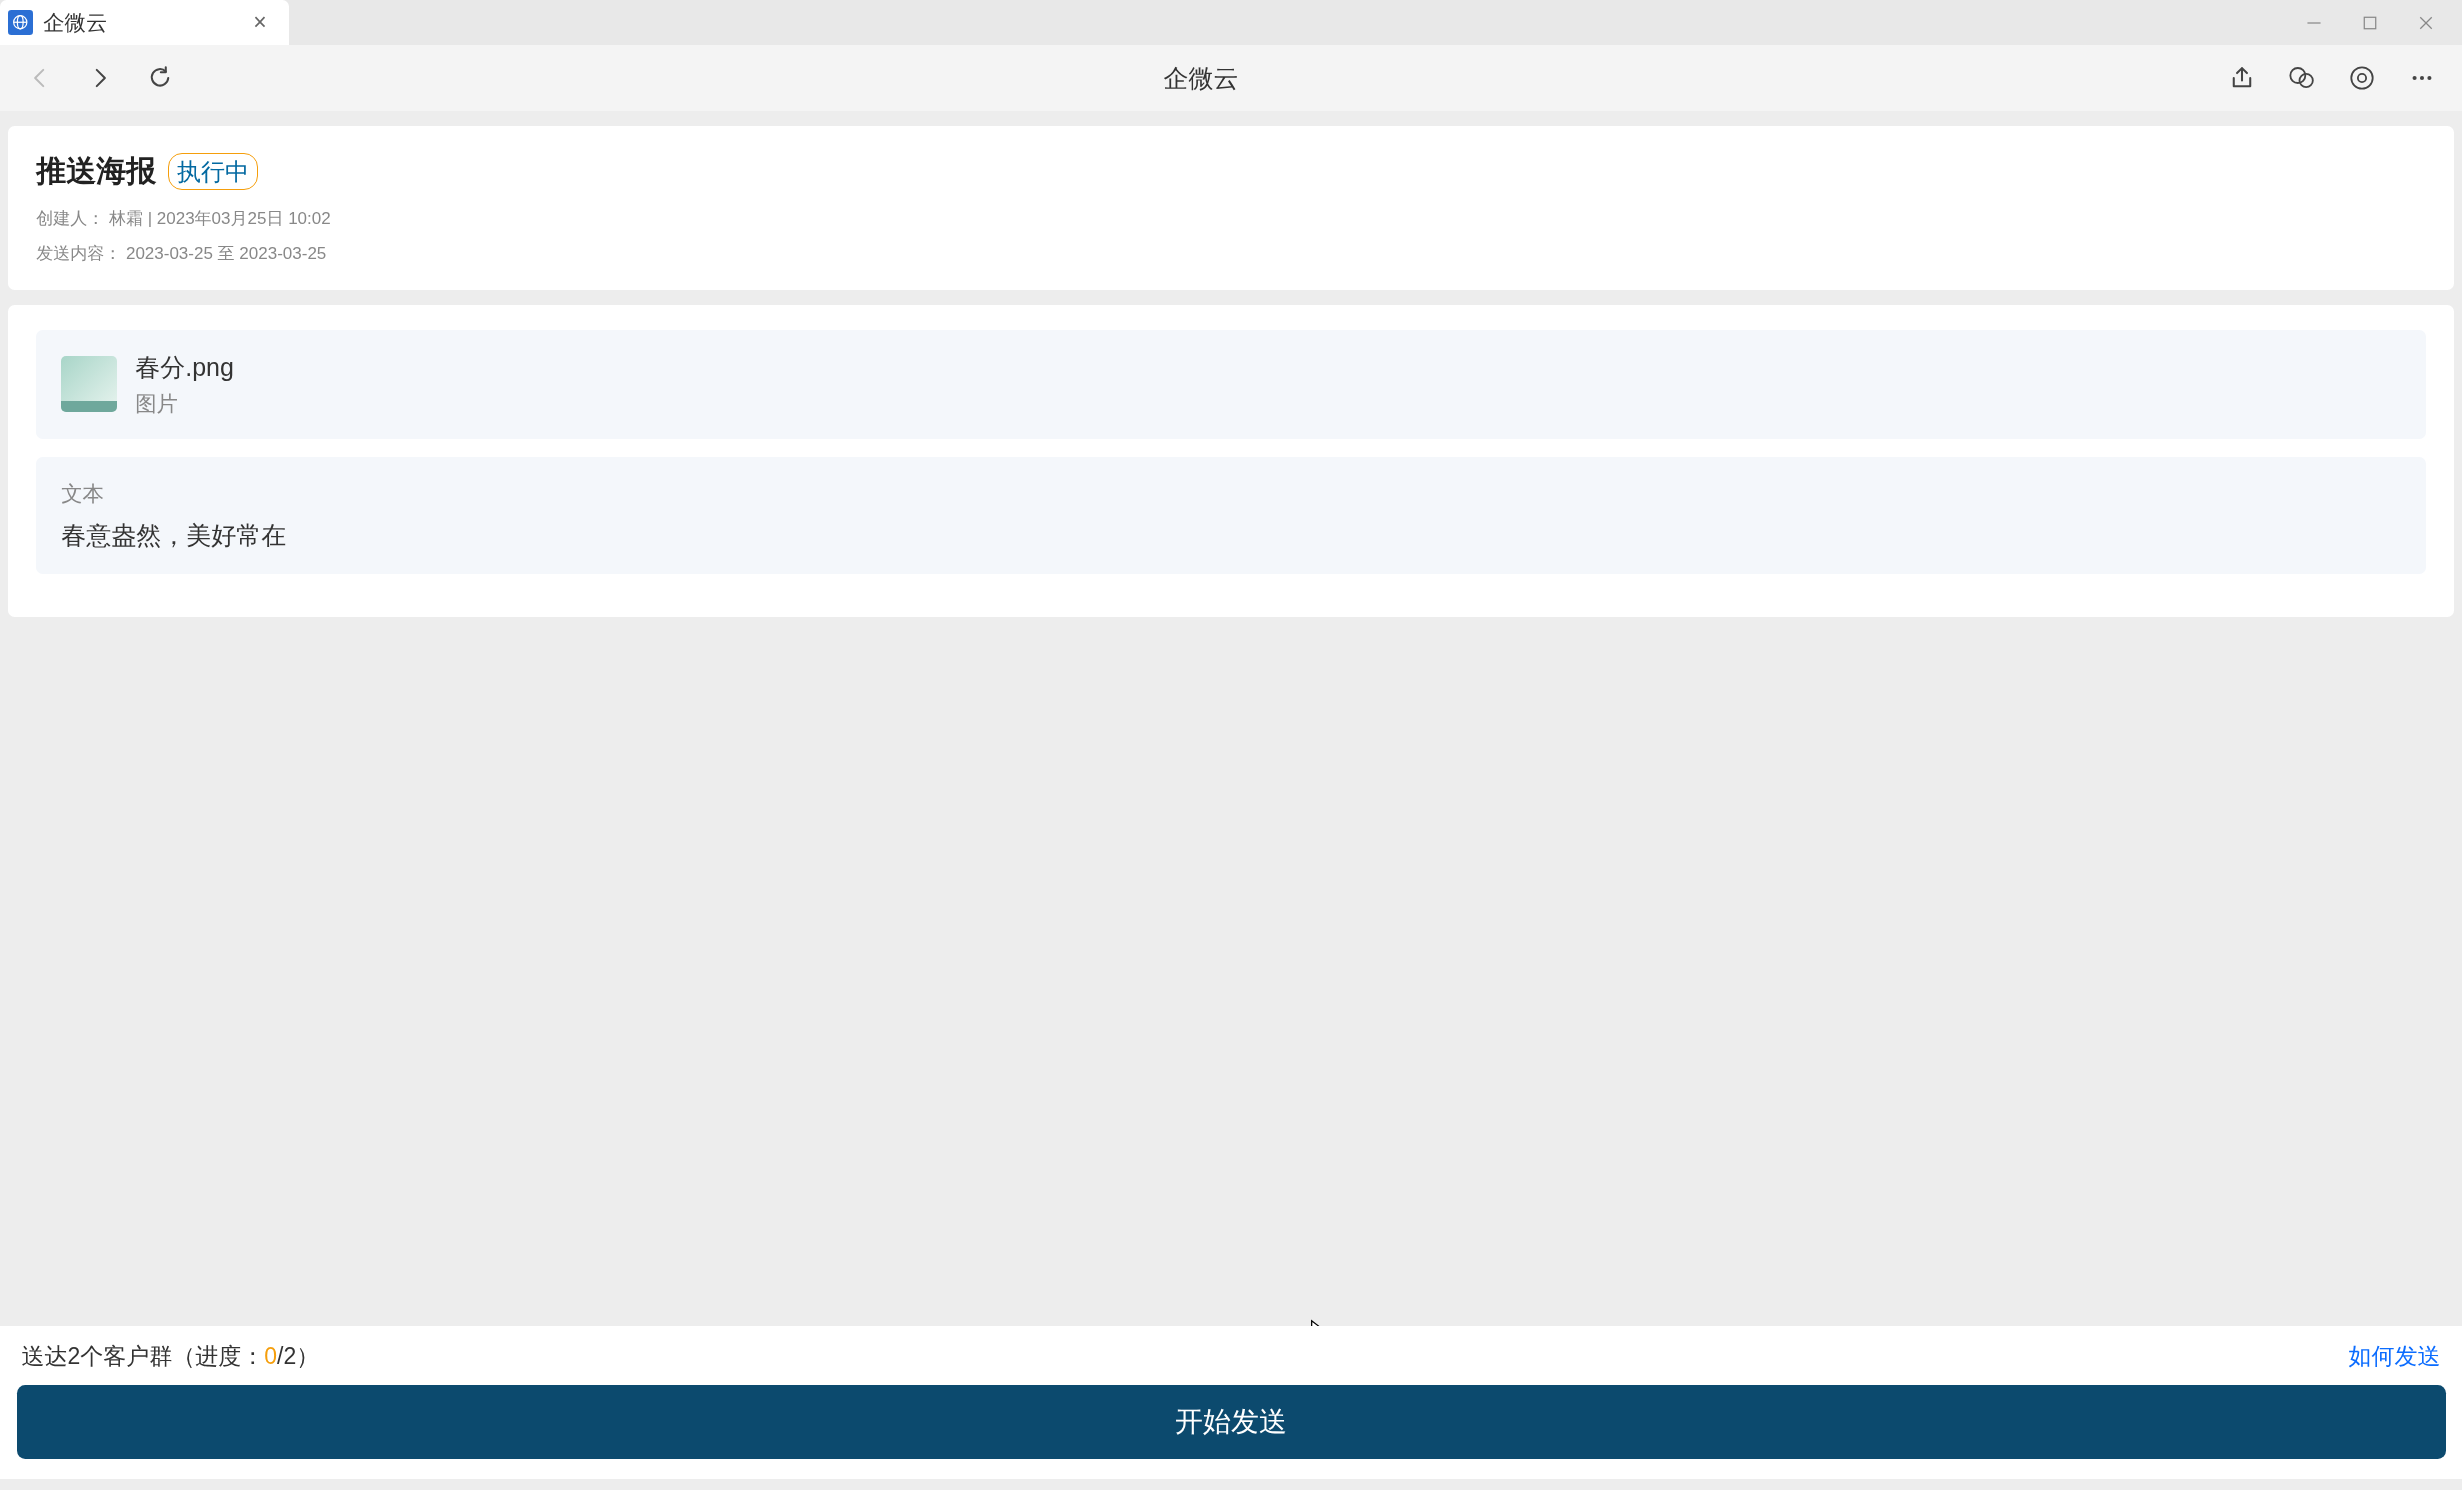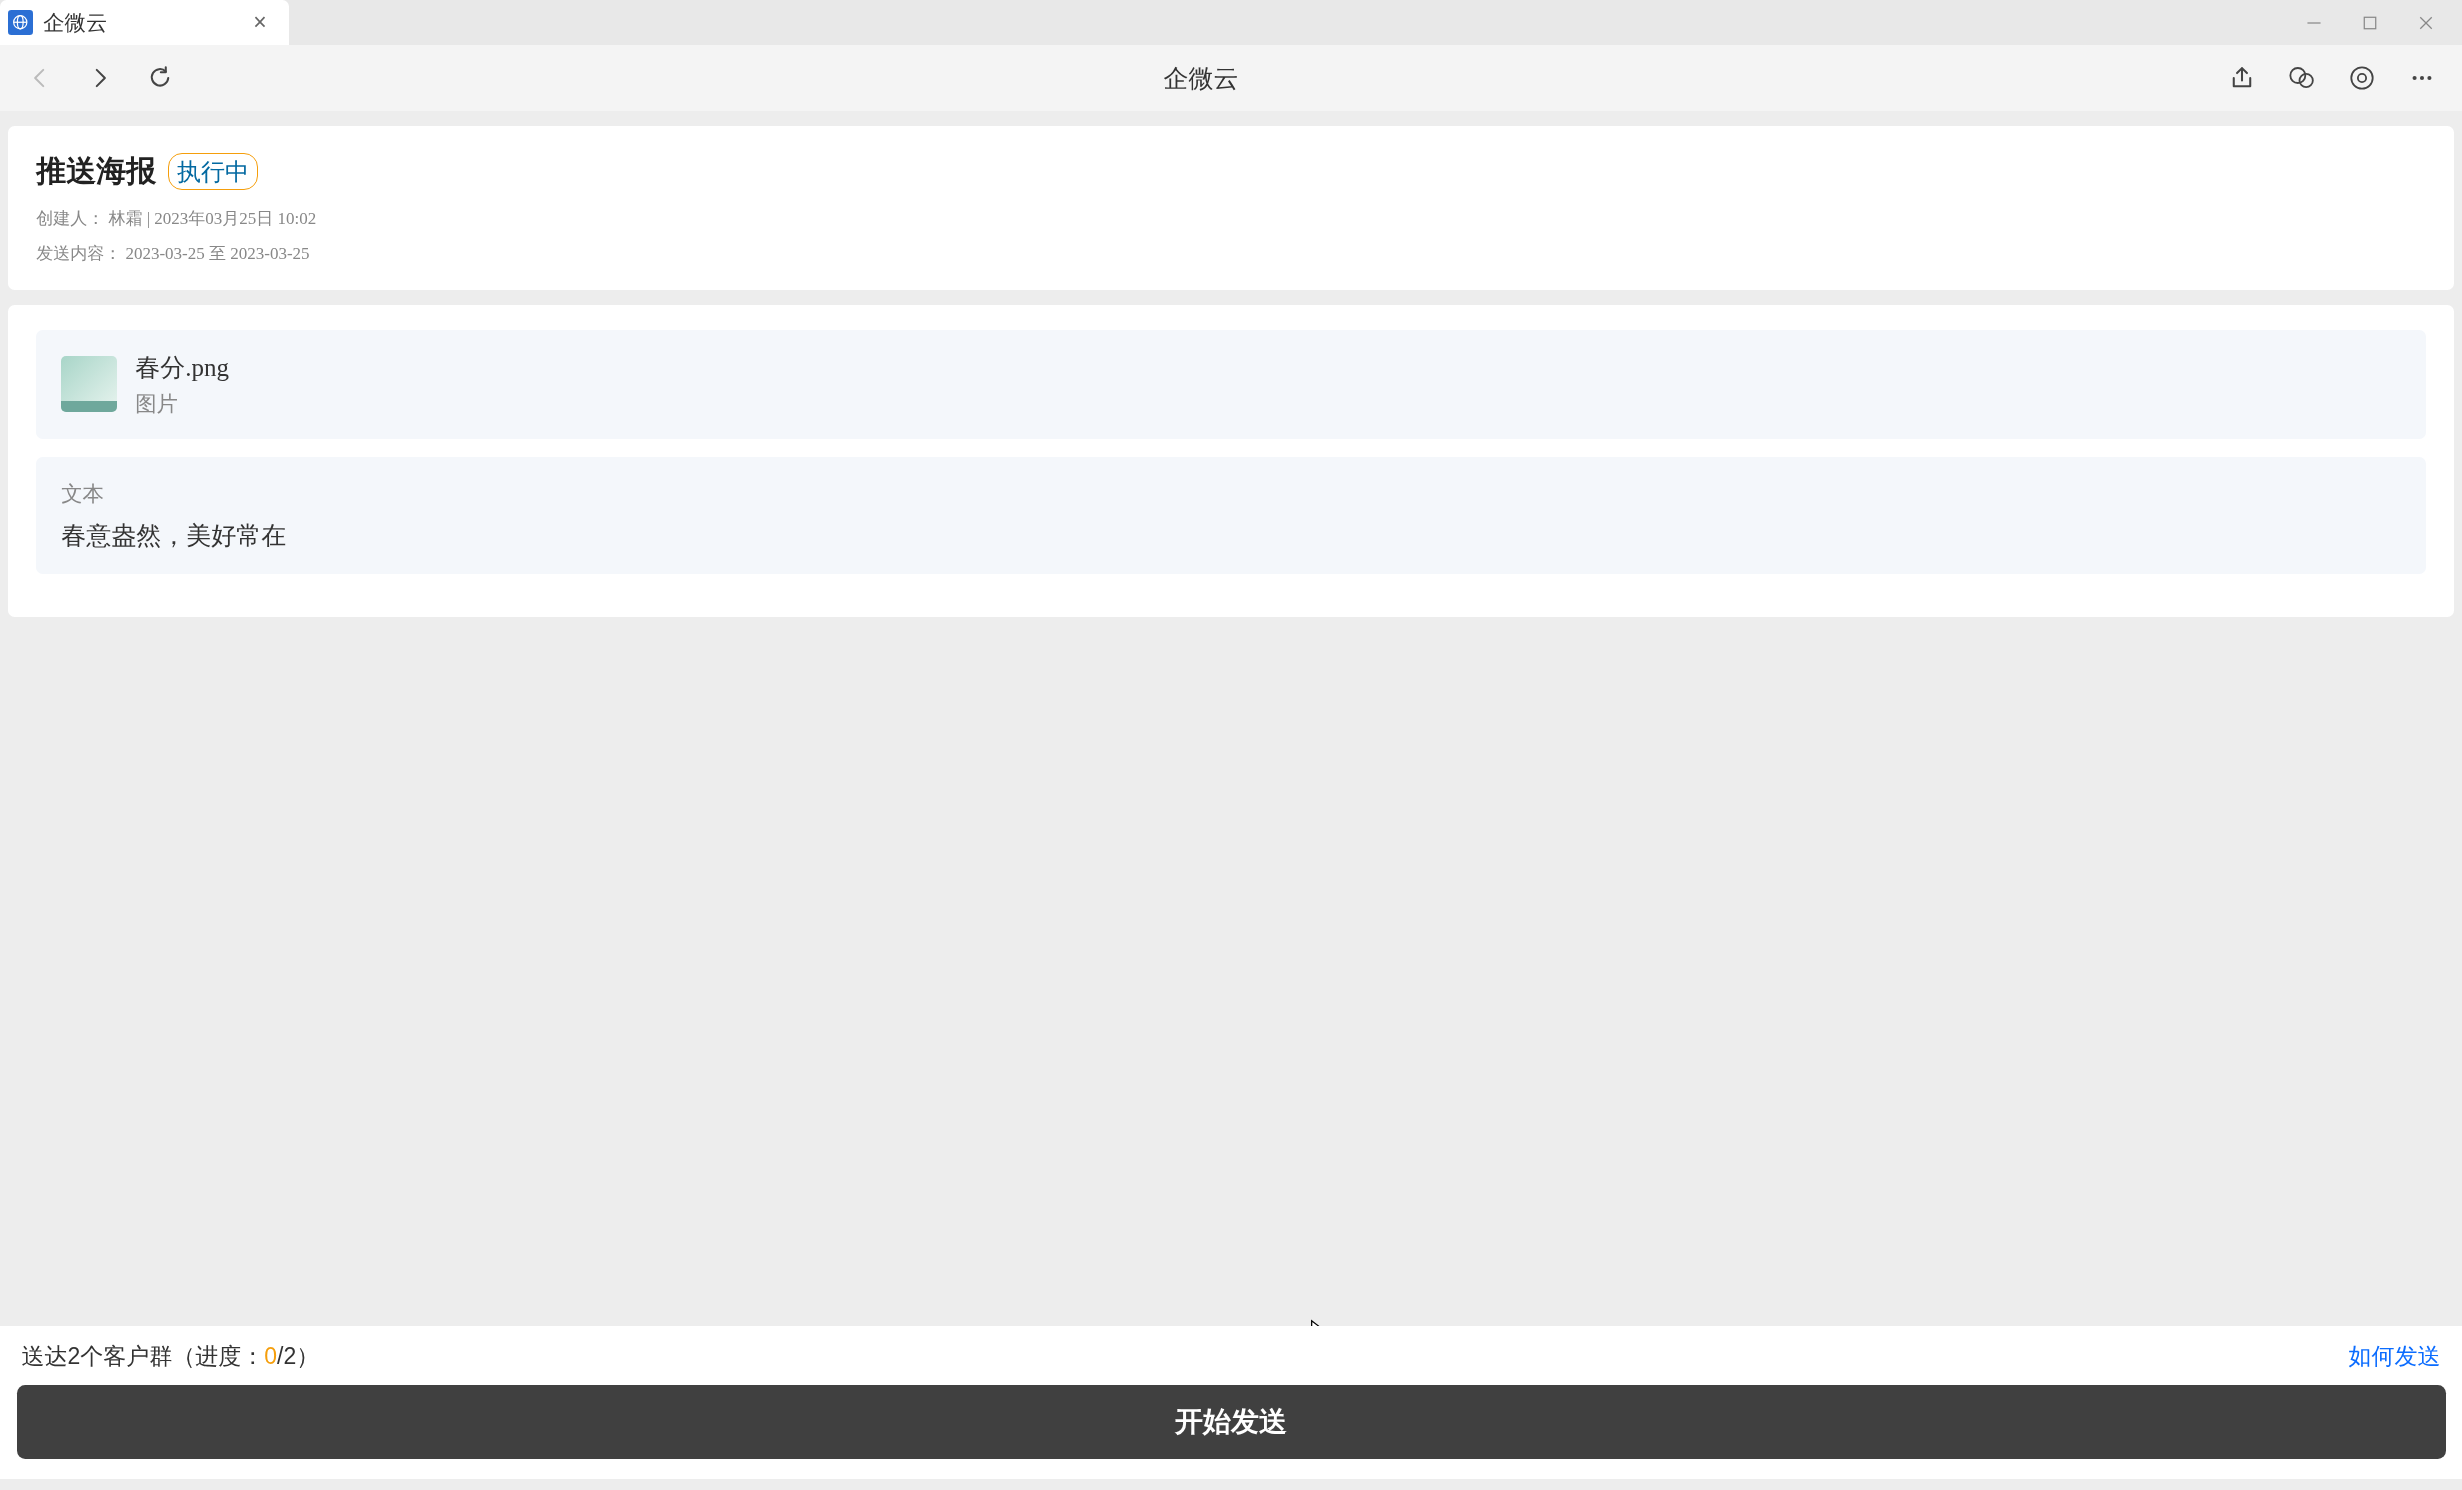--- a/index.html
+++ b/index.html
@@ -109,21 +109,20 @@
     
     .content {
       padding: 15px 8.2px;
       background: #ededed;
     }
     .card {
       background: #fff;
       border-radius: 6.6px;
       padding: 25px 28px;
       margin-bottom: 15px;
-      font-family: Liberation Serif, serif;
     }
     .title-row {
       display: flex;
       align-items: center;
       gap: 11.5px;
       margin-bottom: 15px;
     }
     .page-title {
       font-size: 30px;
       font-weight: 600;
@@ -223,27 +222,26 @@
     .progress-num {
       color: #f59e0b;
     }
     .help-link {
       color: #0b6cff;
       cursor: pointer;
     }
     .send-btn {
       width: 100%;
       height: 74px;
-      background: #404040;
+      background: #0c4a6e;
       color: #fff;
       font-size: 28px;
       border: none;
       border-radius: 8.2px;
       cursor: pointer;
-      font-weight: bold;
     }
     
     .ime-bar {
       position: absolute;
       bottom: 114px;
       right: 256px;
       background: #fff;
       border: 0.8px solid #ddd;
       border-radius: 5px;
       display: flex;

